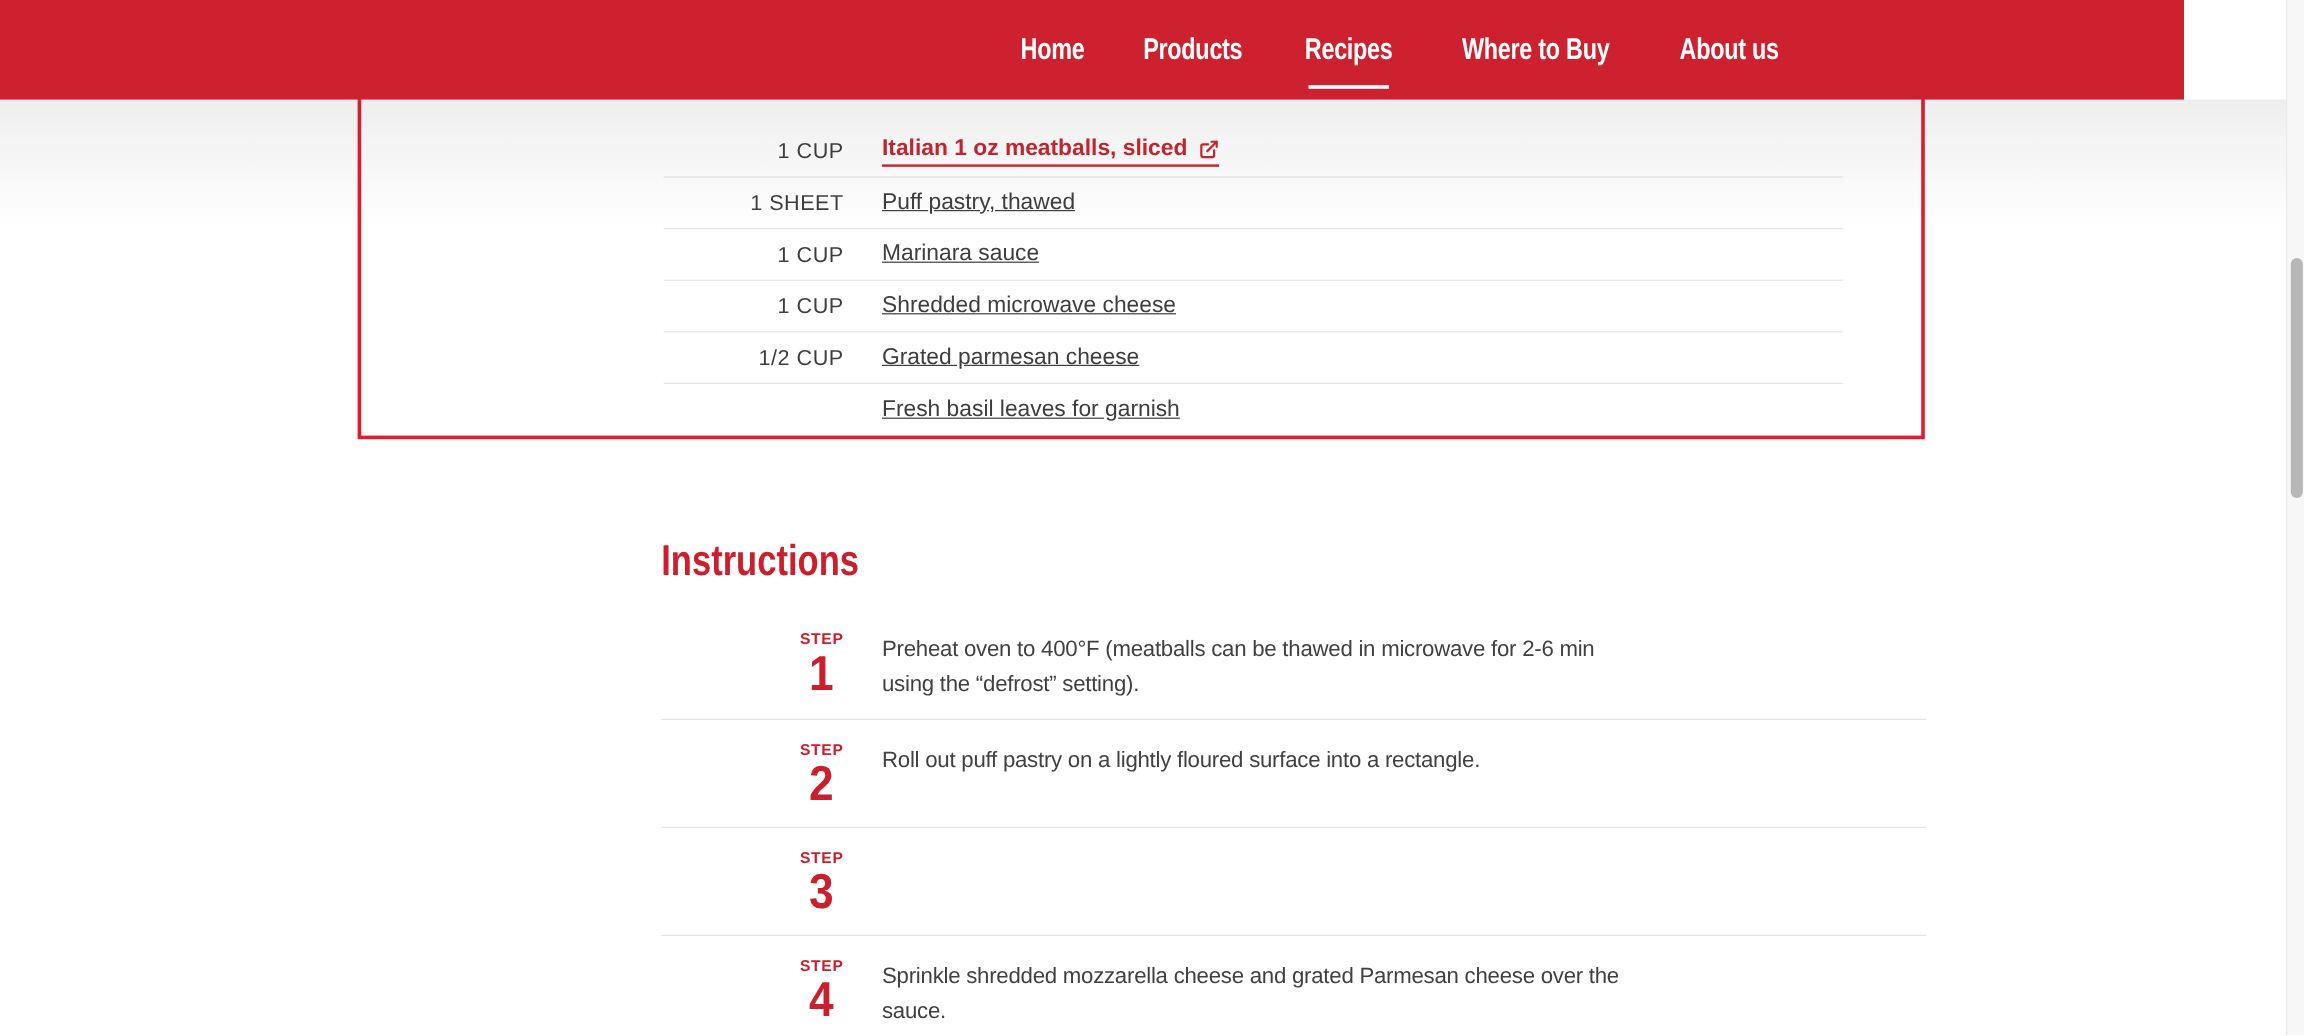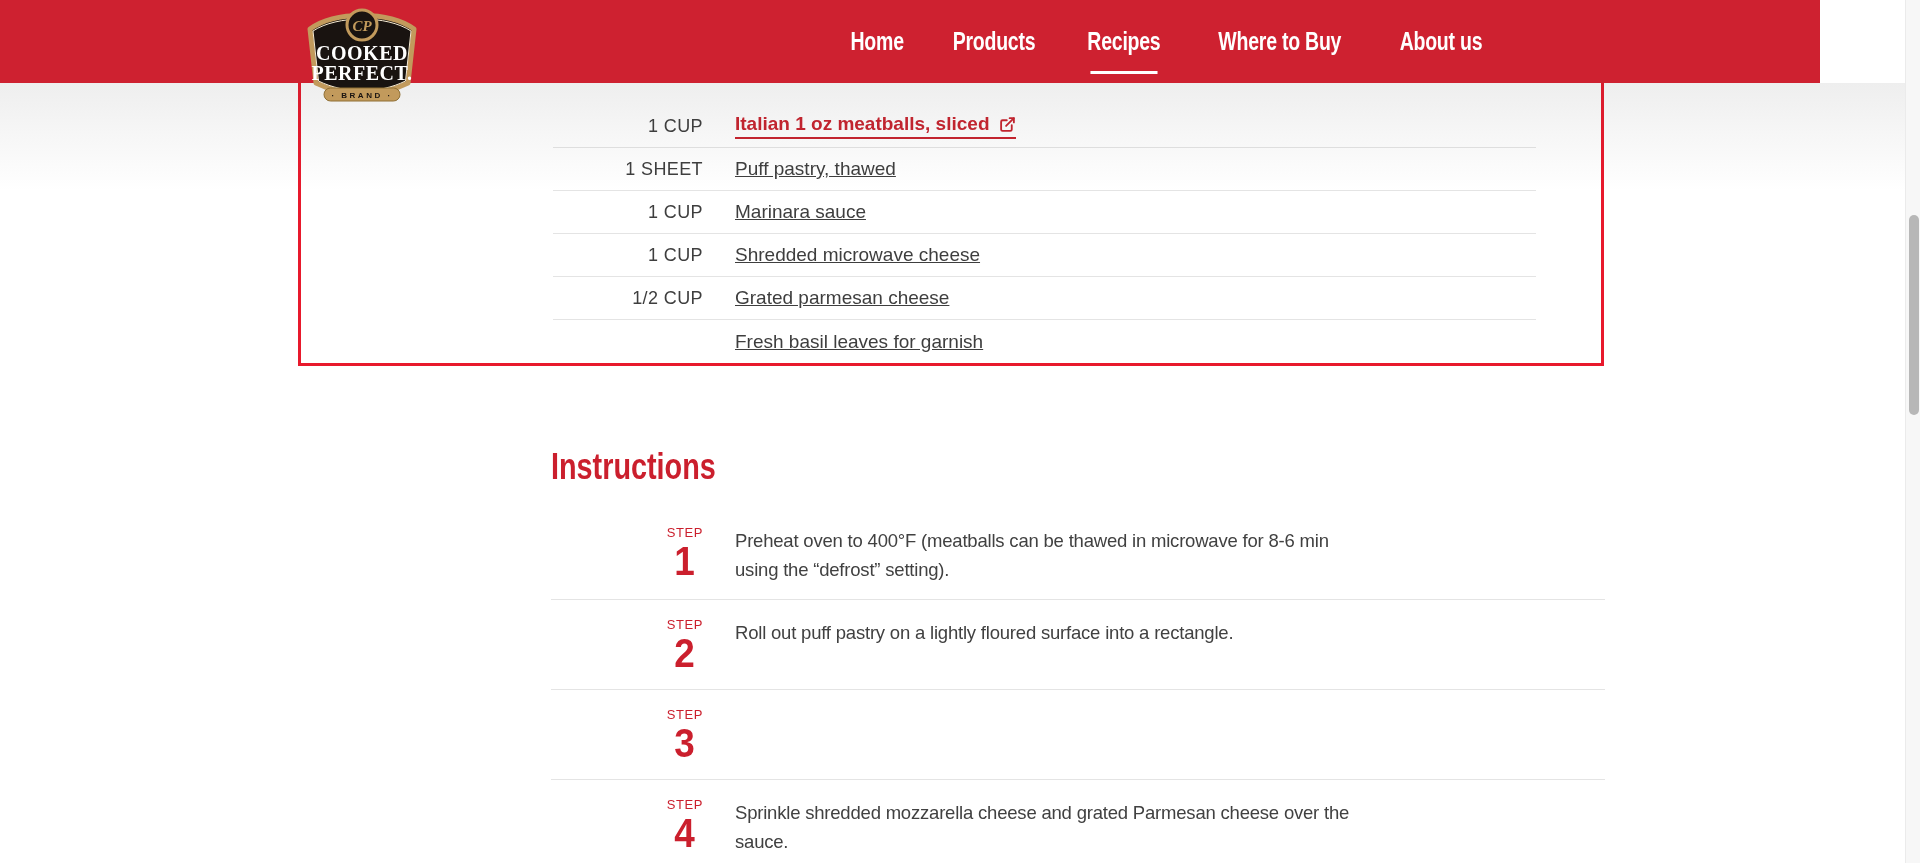--- a/index.html
+++ b/index.html
@@ -45,21 +45,21 @@
 
   
   .inst-heading{position:absolute;left:551px;top:446px;font-size:36px;font-weight:bold;
     color:var(--accent_red);transform:scaleX(0.8);transform-origin:left center;
     letter-spacing:0;white-space:nowrap;z-index:2;}
   .steps{position:absolute;left:551px;top:508px;width:1054px;z-index:2;}
   .step{display:flex;align-items:flex-start;padding:15px 0;border-bottom:1px solid var(--divivder,#e4e4e4);}
   .step{border-bottom:1px solid var(--divider);}
   .step-badge-col{flex:0 0 152px;display:flex;justify-content:flex-end;}
   .step-badge{display:inline-flex;flex-direction:column;align-items:center;margin-top:2px;}
-  .step-label{font-size:13px;font-weight:normal;color:var(--accent_red);letter-spacing:0.6px;}
+  .step-label{font-size:13px;font-weight:bold;color:var(--accent_red);letter-spacing:0.6px;}
   .step-number{font-size:41px;font-weight:bold;color:var(--accent_red);line-height:1;
     transform:scaleX(0.9);transform-origin:center;margin-top:1px;}
   .step-text{margin-left:32px;max-width:640px;font-size:18.5px;letter-spacing:-0.2px;
     line-height:29px;color:#414141;padding-top:3px;}
 
   
   .scrollbar-track{position:absolute;right:0;top:0;width:15px;height:863px;
     background:#f7f7f7;border-left:1px solid #ebebeb;z-index:40;}
   .scrollbar-thumb{position:absolute;left:2.5px;top:215px;width:10px;height:200px;
     background:var(--scrollbar_thumb);border-radius:5px;cursor:pointer;}
@@ -74,36 +74,20 @@
         <div class="nav-item">Home</div>
         <div class="nav-item">Products</div>
         <div class="nav-item active">Recipes</div>
         <div class="nav-item">Where to Buy</div>
         <div class="nav-item">About us</div>
       </nav>
   </div>
 
   <div class="header-shadow"></div>
 
-  <div class="logo">
-    <svg width="130" height="98" viewBox="0 0 130 98">
-
-      <path d="M13,25 C38,7 92,7 117,25 L111,79 C83,93 47,93 19,79 Z" fill="#191310" stroke="#c29a5c" stroke-width="5" stroke-linejoin="round"></path>
-      <path d="M16,27 C40,11 90,11 114,27 L108.5,77 C82,90 48,90 21.5,77 Z" fill="none" stroke="#f6ead2" stroke-width="1"></path>
-
-      <circle cx="65" cy="21" r="15" fill="#191310" stroke="#c29a5c" stroke-width="3"></circle>
-      <text x="65" y="27" text-anchor="middle" fill="#c29a5c" font-family="Liberation Serif, serif" font-style="italic" font-weight="bold" font-size="15">CP</text>
-
-      <text x="65" y="56" text-anchor="middle" fill="#ffffff" font-family="Liberation Serif, serif" font-weight="bold" font-size="20" letter-spacing="0.5">COOKED</text>
-      <text x="65" y="76" text-anchor="middle" fill="#ffffff" font-family="Liberation Serif, serif" font-weight="bold" font-size="20" letter-spacing="0.5">PERFECT.</text>
-
-      <rect x="27" y="84" width="76" height="13" rx="6.5" fill="#c29a5c" stroke="#8f6f33" stroke-width="1"></rect>
-      <text x="65" y="94" text-anchor="middle" fill="#191310" font-family="Liberation Sans, sans-serif" font-weight="bold" font-size="8" letter-spacing="2.5">· BRAND ·</text>
-    </svg>
-  </div>
 
   <div class="card">
     <div class="ing-table">
         <div class="ing-row">
     <div class="ing-qty">1 CUP</div>
     <div class="ing-item"><span class="ing-link">
               <span>Italian 1 oz meatballs, sliced</span>
               <svg width="17" height="17" viewBox="0 0 24 24" fill="none" stroke="currentColor" stroke-width="2.6" stroke-linecap="round" stroke-linejoin="round">
                 <path d="M18 13v6a2 2 0 0 1-2 2H5a2 2 0 0 1-2-2V8a2 2 0 0 1 2-2h6"></path>
                 <polyline points="15 3 21 3 21 9"></polyline>
@@ -136,21 +120,21 @@
 
   <h2 class="inst-heading">Instructions</h2>
   <div class="steps">
       <div class="step">
     <div class="step-badge-col">
       <div class="step-badge">
         <div class="step-label">STEP</div>
         <div class="step-number">1</div>
       </div>
     </div>
-    <div class="step-text">Preheat oven to 400°F (meatballs can be thawed in microwave for 8-6 min using the “defrost” setting).</div>
+    <div class="step-text">Preheat oven to 400°F (meatballs can be thawed in microwave for 2-6 min using the “defrost” setting).</div>
   </div>
       <div class="step">
     <div class="step-badge-col">
       <div class="step-badge">
         <div class="step-label">STEP</div>
         <div class="step-number">2</div>
       </div>
     </div>
     <div class="step-text">Roll out puff pastry on a lightly floured surface into a rectangle.</div>
   </div>

